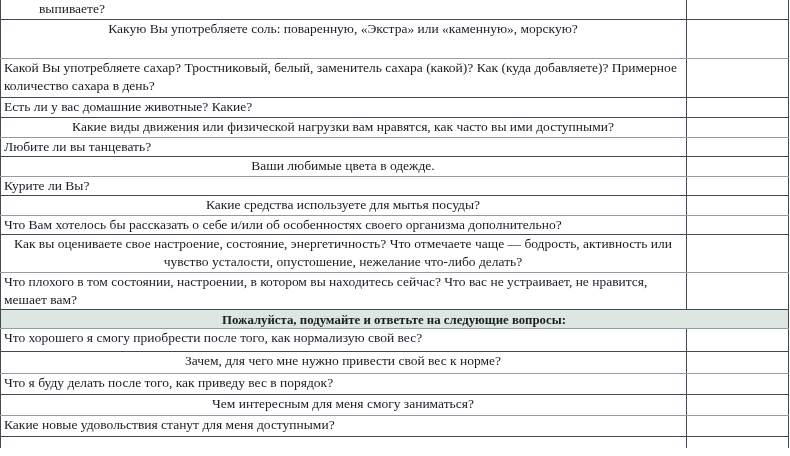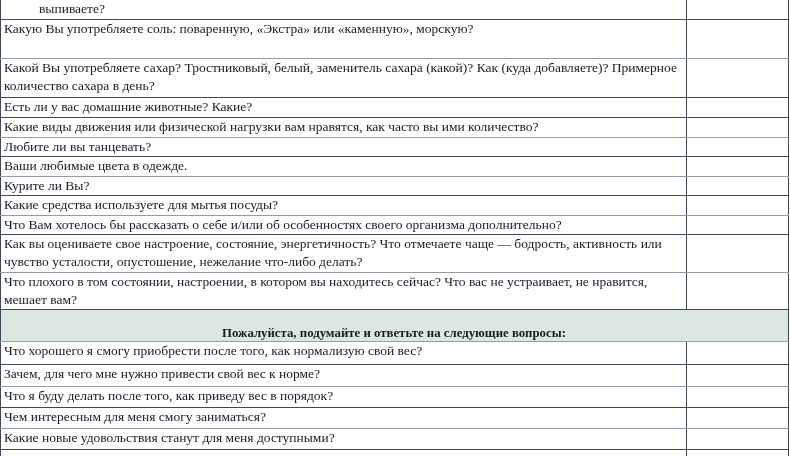--- a/index.html
+++ b/index.html
@@ -33,27 +33,27 @@
   td {
     vertical-align: top;
     padding: 0 4px 0 3px;
     font-size: 13.5px;
     line-height: 18px;
     color: #1b1b24;
     border: 1px solid #3f4a55;
     overflow: hidden;
   }
   tr:first-child td { border-top: none; padding-left: 38px; }
-  tr.light td { border-bottom-color: #939ba3; }
+  tr.light td { border-bottom-color: #939ba3; text-align: center; }
   td.section {
     text-align: center;
     font-weight: bold;
     font-size: 12.8px;
     line-height: 15px;
-    padding-top: 16px;
+    padding-top: 3px;
   }
   td.a { padding: 0; }
   tr.partial td { border-bottom: none; }
 </style>
 </head>
 <body>
 
 <div class="page">
   <table class="qtable">
     <colgroup>
@@ -71,21 +71,21 @@
         </tr>
         <tr style="height: 39px;">
           <td class="q">Какой Вы употребляете сахар? Тростниковый, белый, заменитель сахара (какой)? Как (куда добавляете)? Примерное количество сахара в день?</td>
           <td class="a"></td>
         </tr>
         <tr style="height: 20px;">
           <td class="q">Есть ли у вас домашние животные? Какие?</td>
           <td class="a"></td>
         </tr>
         <tr class="light" style="height: 20px;">
-          <td class="q">Какие виды движения или физической нагрузки вам нравятся, как часто вы ими количество?</td>
+          <td class="q">Какие виды движения или физической нагрузки вам нравятся, как часто вы ими доступными?</td>
           <td class="a"></td>
         </tr>
         <tr style="height: 19px;">
           <td class="q">Любите ли вы танцевать?</td>
           <td class="a"></td>
         </tr>
         <tr class="light" style="height: 20px;">
           <td class="q">Ваши любимые цвета в одежде.</td>
           <td class="a"></td>
         </tr>

